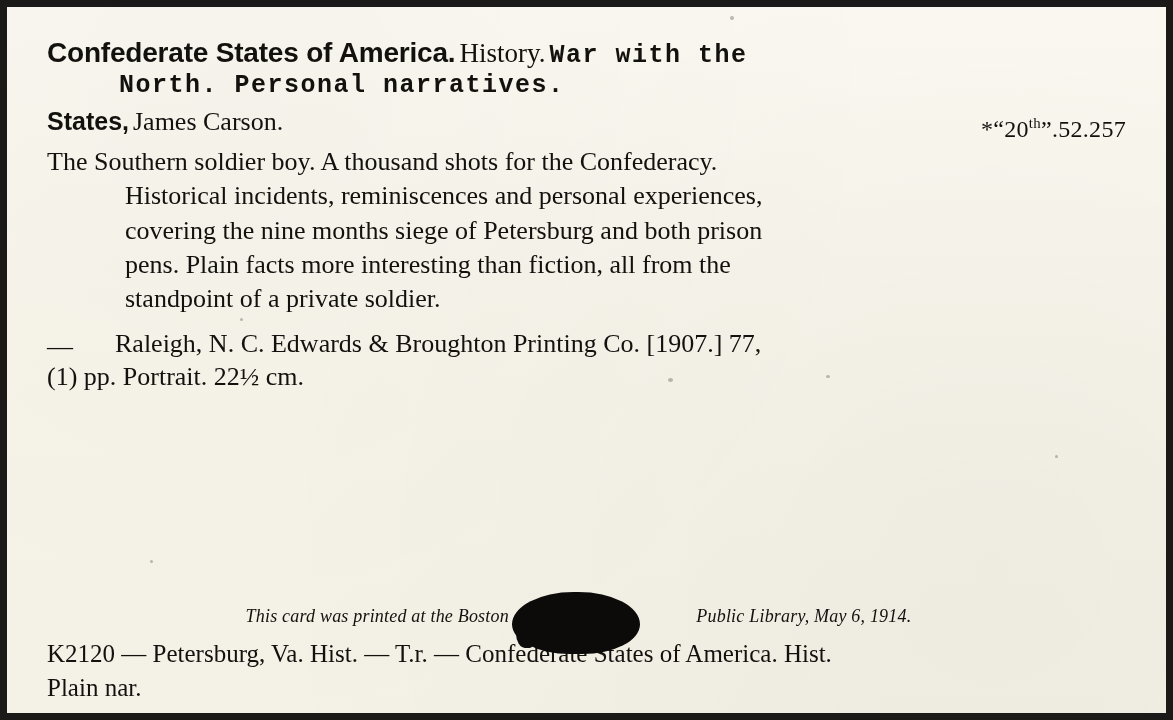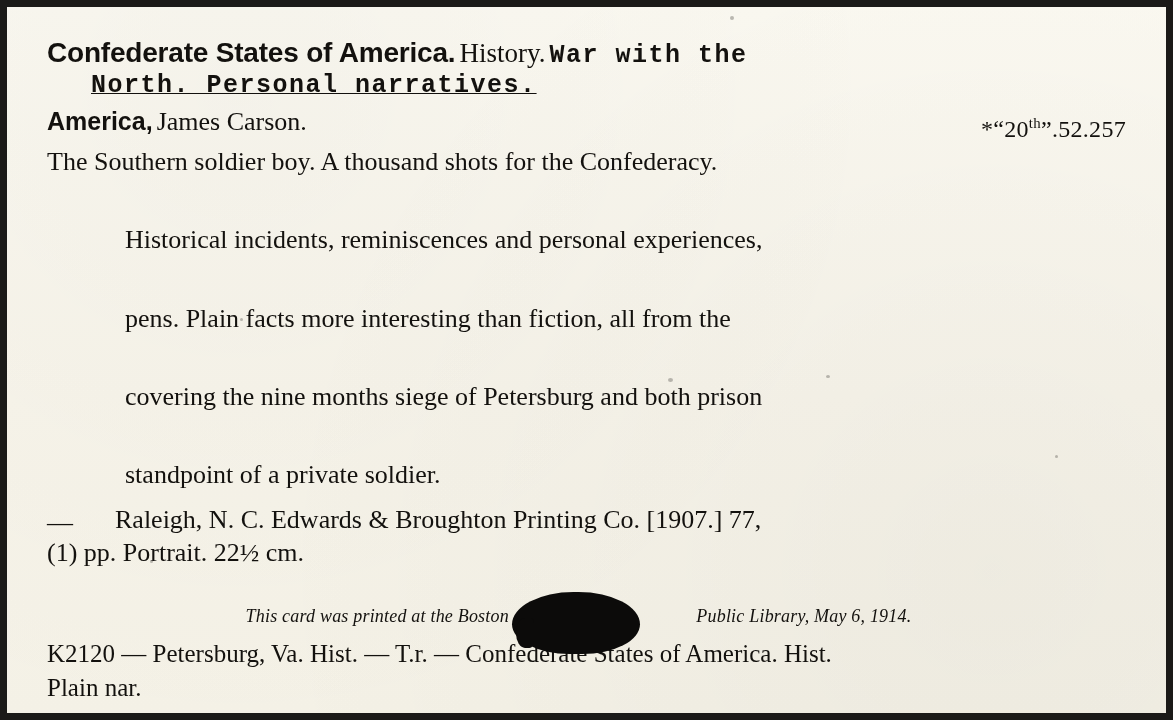--- a/index.html
+++ b/index.html
@@ -59,23 +59,22 @@
     font-size: 27px;
   }
   .typed {
     font-family: "Liberation Mono", monospace;
     font-size: 25px;
     font-weight: bold;
     letter-spacing: 1.5px;
   }
   .subject-line2 {
     margin-top: -4px;
-    margin-left: 44px;
+    margin-left: 72px;
     white-space: nowrap;
-    text-decoration: underline;
   }
 
   
   .author-row {
     position: relative;
     margin-top: 7px;
     height: 34px;
   }
   .author-last {
     font-family: "Liberation Sans", sans-serif;
@@ -95,21 +94,21 @@
   }
   .call-number sup { font-size: 0.62em; }
 
   
   .title-block {
     margin-top: 4px;
     font-size: 26px;
     line-height: 1.32;
   }
   .title-line1 { }
-  .title-rest  { margin-left: 78px; text-align: justify; margin-top: 44px; }
+  .title-rest  { margin-left: 78px; text-align: justify; }
 
   
   .imprint {
     margin-top: 10px;
     font-size: 26px;
     line-height: 1.3;
     position: relative;
   }
   .dash {
     position: absolute;
@@ -186,32 +185,32 @@
       <span class="hd-bold">Confederate States of America.</span>
       <span class="hd-plain">History.</span>
       <span class="typed">War with the</span>
     </div>
 
     <div class="subject-line2">
       <span class="typed">North.  Personal narratives.</span>
     </div>
 
     <div class="author-row">
-      <span class="author-last">America,</span>
+      <span class="author-last">States,</span>
       <span class="author-rest">James Carson.</span>
       <span class="call-number">
         <span>*“20</span><sup>th</sup><span>”.52.257</span>
       </span>
     </div>
 
     <div class="title-block">
       <div class="title-line1">The Southern soldier boy.  A thousand shots for the Confederacy.</div>
       <div class="title-rest">Historical incidents, reminiscences and personal experiences,</div>
+      <div class="title-rest">covering the nine months siege of Petersburg and both prison</div>
       <div class="title-rest">pens.  Plain facts more interesting than fiction, all from the</div>
-      <div class="title-rest">covering the nine months siege of Petersburg and both prison</div>
       <div class="title-rest lastline">standpoint of a private soldier.</div>
     </div>
 
     <div class="imprint">
       <span class="dash">—</span>
       <div class="imprint-body">Raleigh, N. C.  Edwards &amp; Broughton Printing Co.  [1907.]  77,</div>
       <div class="imprint-line2">(1) pp.  Portrait.   22½ cm.</div>
     </div>
 
     <div class="printed-at">

